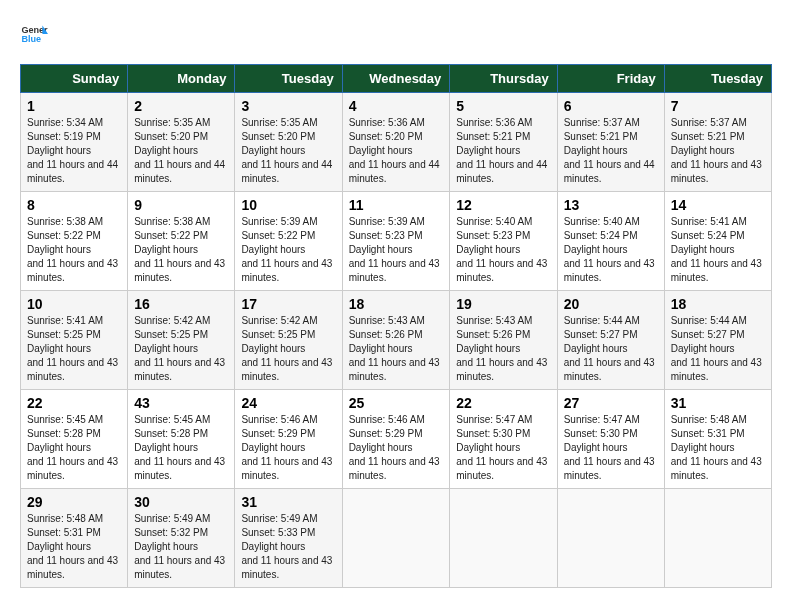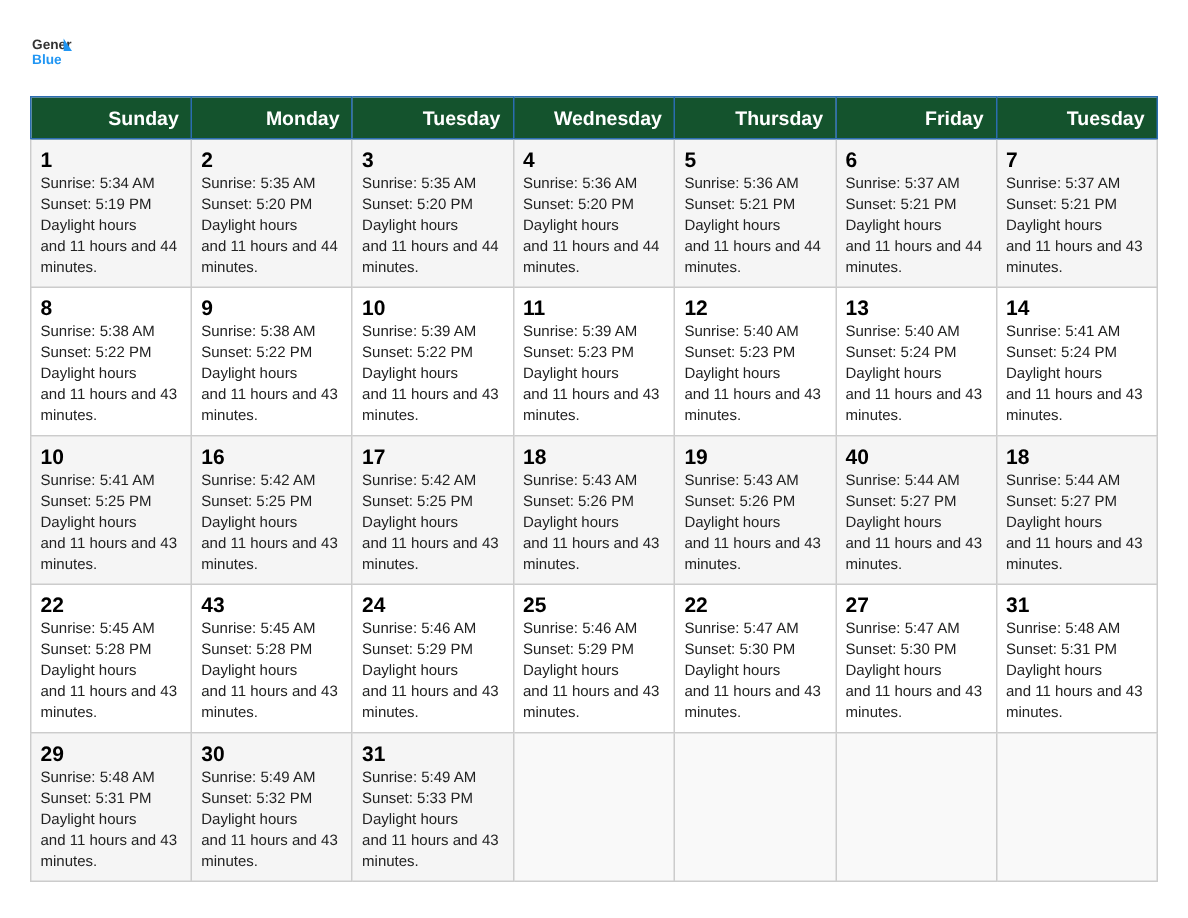--- a/index.html
+++ b/index.html
@@ -284,21 +284,21 @@
         <td>
         <span class="day-number">19</span>
         <div class="day-info">
           <span>Sunrise:</span> 5:43 AM<br>
           <span>Sunset:</span> 5:26 PM<br>
           <span>Daylight hours</span><br>
           and 11 hours and 43 minutes.
         </div>
       </td>
         <td>
-        <span class="day-number">40</span>
+        <span class="day-number">20</span>
         <div class="day-info">
           <span>Sunrise:</span> 5:44 AM<br>
           <span>Sunset:</span> 5:27 PM<br>
           <span>Daylight hours</span><br>
           and 11 hours and 43 minutes.
         </div>
       </td>
         <td>
         <span class="day-number">18</span>
         <div class="day-info">

